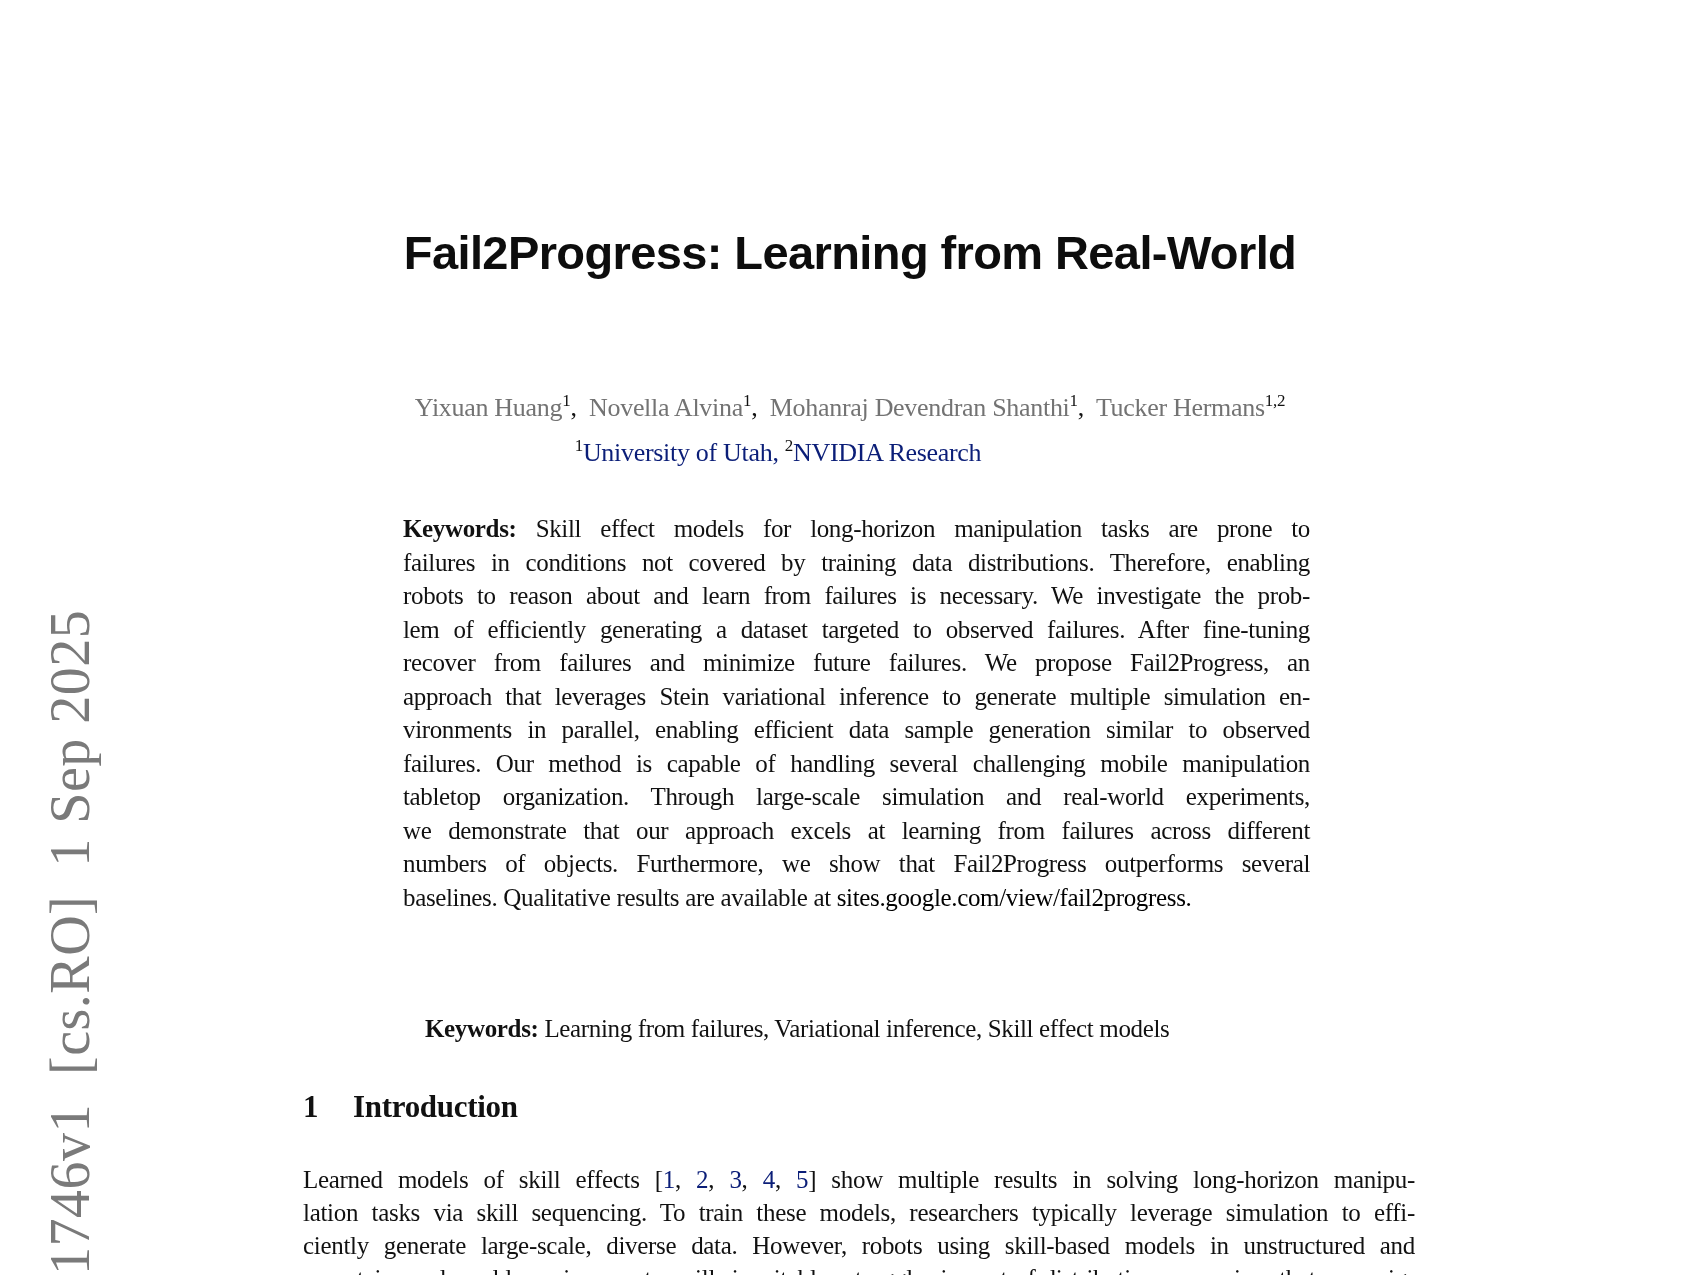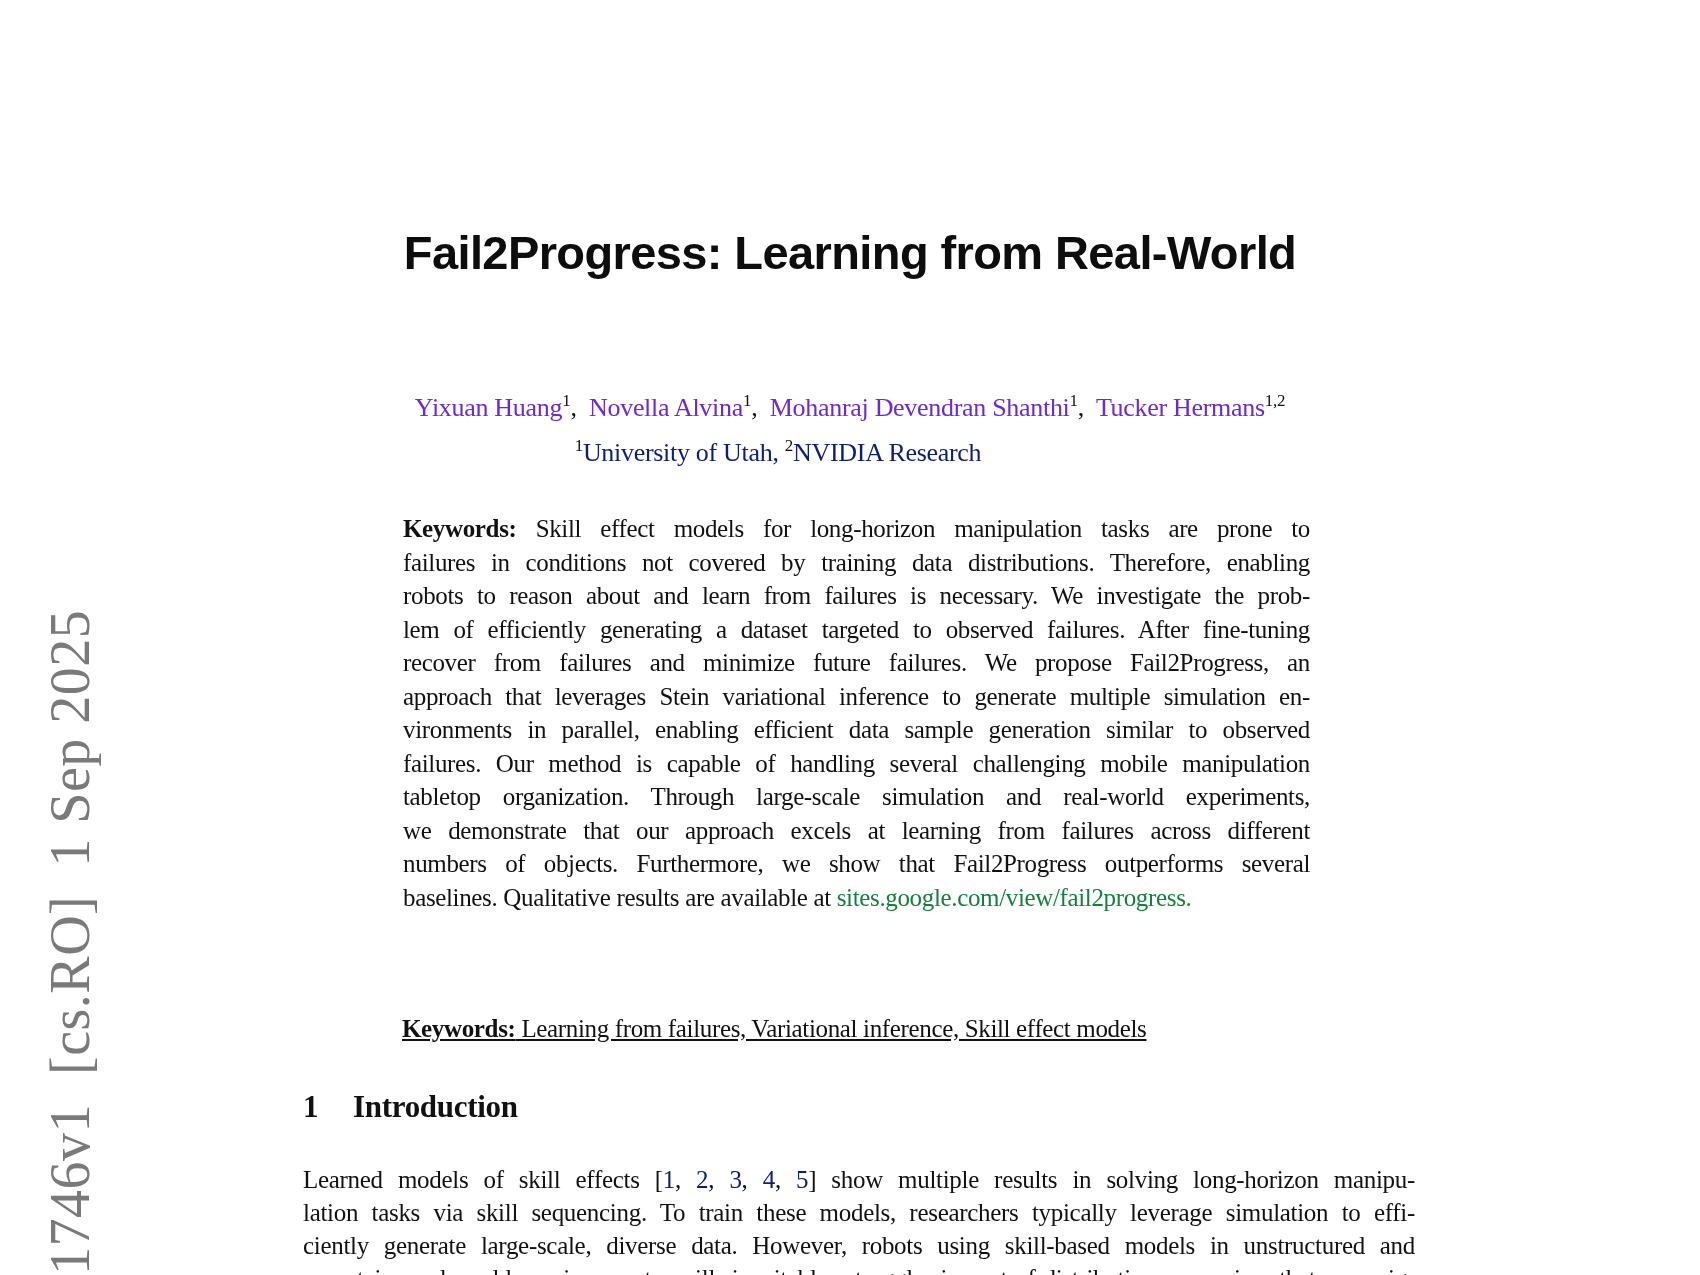--- a/index.html
+++ b/index.html
@@ -45,21 +45,21 @@
     .authors {
       position: absolute;
       left: 0;
       width: 1700px;
       top: 385px;
       text-align: center;
       font-size: 26px;
       line-height: 32px;
       letter-spacing: -0.3px;
     }
-    .author-name { color: #6d28d9; text-decoration: none; }
+    .author-name { color: #737373; text-decoration: none; }
     .sup {
       font-size: 17px;
       vertical-align: 10px;
       color: #111111;
     }
     .affils {
       position: absolute;
       left: 0;
       width: 1556px;
       top: 430px;
@@ -84,29 +84,28 @@
     .abstract .aline {
       display: block;
       text-align: justify;
       text-align-last: justify;
       white-space: nowrap;
     }
     .abstract .aline.last {
       text-align-last: left;
     }
     .bold { font-weight: bold; }
-    .link { color: #15803d; text-decoration: none; }
+    .link { color: #000000; text-decoration: none; }
     .keywords {
       position: absolute;
-      left: 402px;
+      left: 425px;
       top: 1012px;
       font-size: 25px;
       line-height: 33px;
       letter-spacing: -0.35px;
-      text-decoration: underline;
     }
     .section-heading {
       position: absolute;
       left: 303px;
       top: 1088px;
       font-size: 31px;
       line-height: 38px;
       font-weight: bold;
       letter-spacing: -0.3px;
     }

